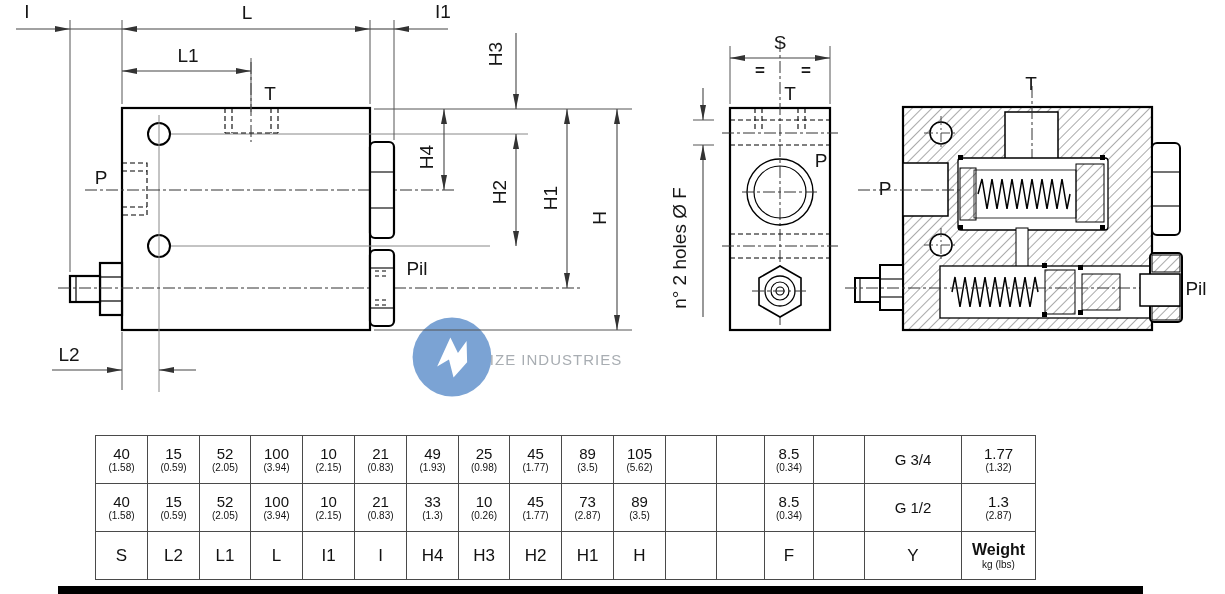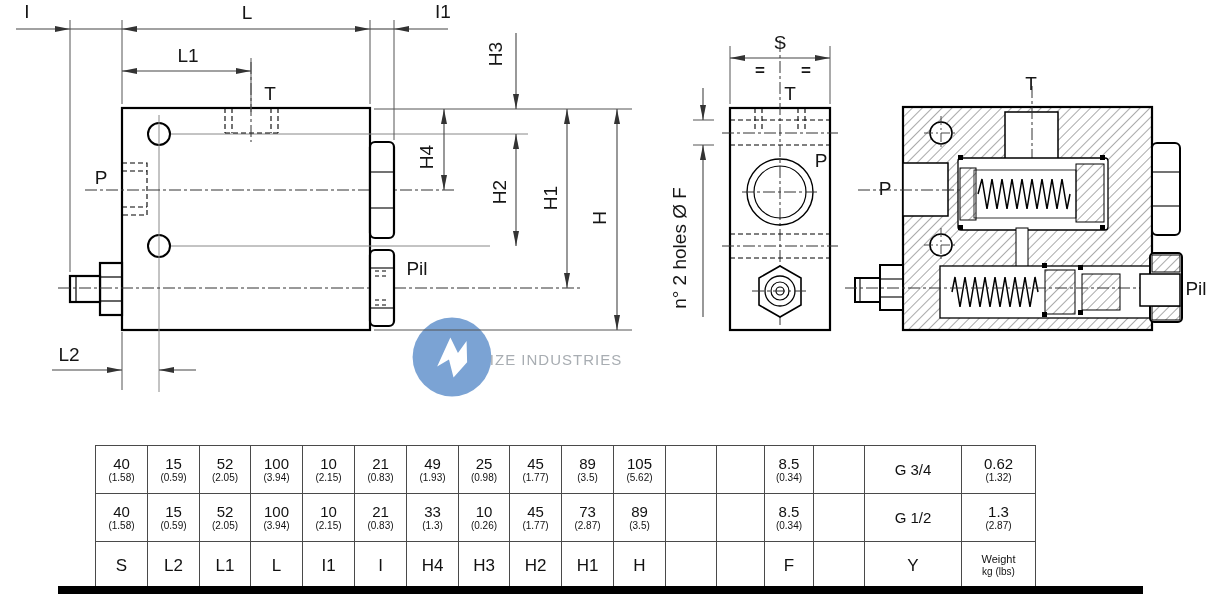--- a/index.html
+++ b/index.html
@@ -10,27 +10,27 @@
   .lbl{position:absolute;z-index:2;font-size:19px;white-space:nowrap;color:#161616;
        transform:translate(-50%,-50%);line-height:1;}
   .vlbl{position:absolute;z-index:2;font-size:19px;white-space:nowrap;color:#161616;
        transform:translate(-50%,-50%) rotate(-90deg);line-height:1;}
   .eq{font-weight:bold;font-size:17px;}
   .wm-cn{position:absolute;z-index:0;font-size:31px;font-weight:bold;color:#7d7d7d;
          letter-spacing:3px;transform:translate(-50%,-50%);white-space:nowrap;}
   .wm-en{position:absolute;z-index:0;font-size:15px;color:#a8adb2;letter-spacing:1px;
          transform:translate(-50%,-50%);white-space:nowrap;text-align:right;}
   table.dims{position:absolute;left:95px;top:435px;z-index:2;border-collapse:collapse;
-             table-layout:fixed;width:940px;margin-top:10px;}
+             table-layout:fixed;width:940px;}
   table.dims td{border:1px solid #4a4a4a;text-align:center;vertical-align:middle;
                 height:47px;padding:0;overflow:hidden;}
   .cv{font-size:15px;line-height:1.15;}
   .cs{font-size:10px;line-height:1.15;}
   tr.header .cv{font-size:17px;}
-  tr.header td.has-sub .cv{font-size:11px;}
+  tr.header td.has-sub .cv{font-size:16px;font-weight:bold;}
   .bottom-bar{position:absolute;left:58px;top:586px;width:1085px;height:8px;background:#000;z-index:2;}
 </style>
 </head>
 <body>
 
 <div class="canvas">
 
   <div class="wm" style="left:408px;top:313px;">
     <svg width="88" height="88" viewBox="0 0 96 96">
       <circle cx="48" cy="48" r="43" fill="#7ba3d4"></circle>
@@ -332,21 +332,21 @@
             <div class="cv">8.5</div>
             <div class="cs">(0.34)</div>
           </td>
           <td>
             <div class="cv"></div>
           </td>
           <td>
             <div class="cv">G 3/4</div>
           </td>
           <td class="has-sub">
-            <div class="cv">0.62</div>
+            <div class="cv">1.77</div>
             <div class="cs">(1.32)</div>
           </td>
         </tr>
         <tr>
           <td class="has-sub">
             <div class="cv">40</div>
             <div class="cs">(1.58)</div>
           </td>
           <td class="has-sub">
             <div class="cv">15</div>

